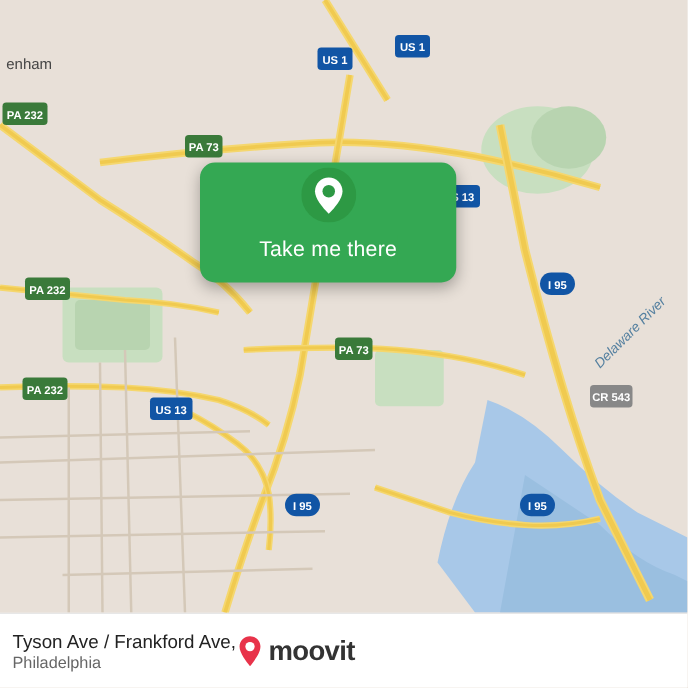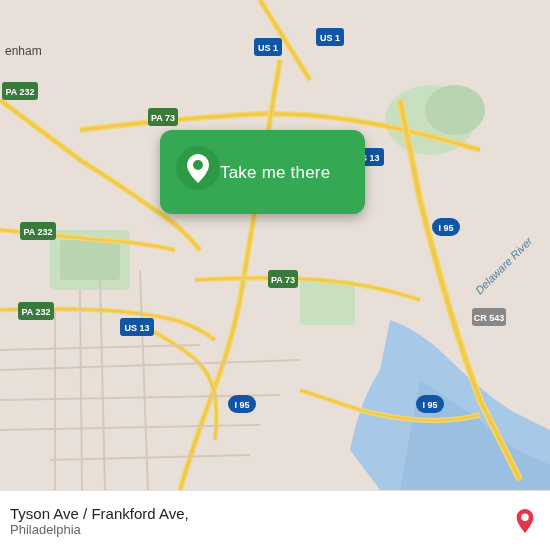--- a/index.html
+++ b/index.html
@@ -28,23 +28,23 @@
     }
 
     
     #location-card {
       position: absolute;
       top: 130px;
       left: 160px;
       width: 205px;
       background: #34a853;
       border-radius: 12px;
-      padding: 16px 16px 14px;
-      display: flex;
-      flex-direction: row;
+      padding: 4px 16px 14px;
+      display: flex;
+      flex-direction: column;
       align-items: center;
       box-shadow: 0 4px 12px rgba(0,0,0,0.3);
     }
 
     #pin-icon {
       width: 44px;
       height: 44px;
       margin-bottom: 10px;
     }
 
@@ -59,21 +59,21 @@
       letter-spacing: 0.2px;
     }
 
     
     #bottom-bar {
       width: 550px;
       height: 60px;
       background: white;
       display: flex;
       align-items: center;
-      justify-content: space-between;
+      justify-content: flex-start;
       padding: 0 14px 0 10px;
       border-top: 1px solid #e0e0e0;
     }
 
     #location-info {
       display: flex;
       flex-direction: column;
     }
 
     #copyright-text {
@@ -231,14 +231,15 @@
 <div id="bottom-bar">
   <div id="location-info">
     <span id="location-name">Tyson Ave / Frankford Ave,</span>
     <span id="location-city">Philadelphia</span>
   </div>
   <div id="moovit-logo">
     <svg id="moovit-pin" viewBox="0 0 22 28" xmlns="http://www.w3.org/2000/svg">
       <path d="M11 1 C6 1 2 5 2 10 C2 16 8 23 11 27 C14 23 20 16 20 10 C20 5 16 1 11 1 Z" fill="#e8334a"></path>
       <circle cx="11" cy="10" r="4" fill="white"></circle>
     </svg>
+    <span id="moovit-text">moovit</span>
   </div>
 </div>
 
 </body></html>

